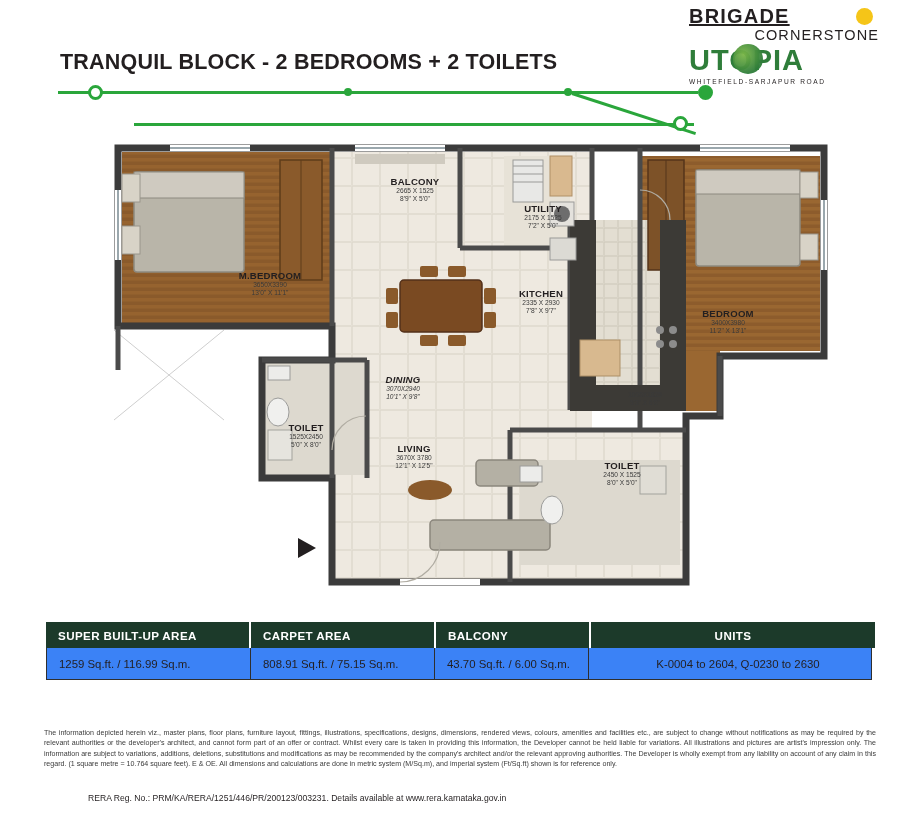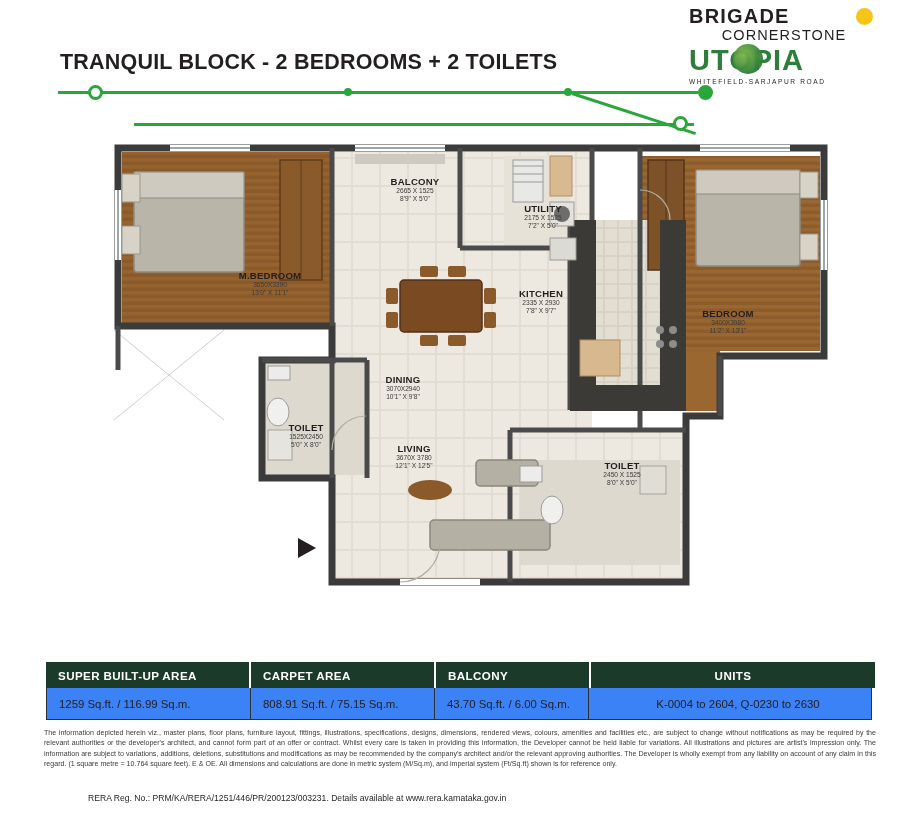--- a/index.html
+++ b/index.html
@@ -28,37 +28,37 @@
   .dot { position:absolute; border-radius:50%; background:#fff; border:3px solid #2aa63b; }
   .dot.d1 { left:44px; top:5px; width:15px; height:15px; }
   .dot.d2 { left:654px; top:5px; width:15px; height:15px; background:#2aa63b; }
   .dot.d3 { left:629px; top:36px; width:15px; height:15px; }
   .dot.small { width:8px; height:8px; border-width:0; background:#2aa63b; }
   .dot.s1 { left:300px; top:8px; }
   .dot.s2 { left:520px; top:8px; }
 
   
   .logo { position:absolute; right:42px; top:6px; width:190px; text-align:center; }
-  .logo .brigade { font-size:20px; font-weight:bold; letter-spacing:1.2px; color:#231f20; line-height:1.0; text-align:left;}
-  .logo .corner { font-size:14.5px; letter-spacing:1.1px; color:#231f20; line-height:1.25; text-align:center;}
+  .logo .brigade { font-size:20px; font-weight:bold; letter-spacing:1.2px; color:#231f20; line-height:1.0; text-align:left;text-decoration:underline;}
+  .logo .corner { font-size:14.5px; letter-spacing:1.1px; color:#231f20; line-height:1.25; text-align:right;}
   .logo .utopia { font-size:29px; font-weight:bold; letter-spacing:1px; color:#2f7d3a; line-height:1.0; margin-top:2px; text-align:left;}
   .logo .wsr { font-size:6.6px; letter-spacing:1.6px; color:#231f20; margin-top:3px; text-align:left;}
   .logo .sunball { position:absolute; right:6px; top:2px; width:17px; height:17px; border-radius:50%; background:#f5c518; }
   .logo .globe { position:absolute; left:44px; top:38px; width:30px; height:30px; border-radius:50%;
                  background: radial-gradient(circle at 35% 35%, #7ab648, #2f7d3a 70%); opacity:.95; }
 
   
   .plan { position:absolute; left:100px; top:130px; width:740px; height:470px; }
   .plan svg { display:block; }
   .lbl { position:absolute; text-align:center; line-height:1.18; pointer-events:none; }
   .lbl .nm { font-size:9.6px; font-weight:bold; color:#231f20; letter-spacing:.2px; }
   .lbl .dm { font-size:6.6px; color:#3a3a3a; }
 
   
-  .table { position:absolute; left:46px; top:622px; width:829px; height:58px;margin-top:40px; }
+  .table { position:absolute; left:46px; top:622px; width:829px; height:58px; }
   .thead { display:flex; height:26px; }
   .thead .cell {
     background:#1c3a2a; color:#ffffff; font-size:11.6px; font-weight:bold;
     letter-spacing:.4px; display:flex; align-items:center; padding-left:12px;
     border-right:2px solid #ffffff;
   }
   .thead .cell:last-child { border-right:none; justify-content:center; padding-left:0; }
   .tbody { display:flex; height:32px; }
   .tbody .cell {
     border:1px solid #2f2f2f; border-top:none; font-size:11.4px; color:#231f20;
@@ -286,21 +286,21 @@
     <div class="dm">2335 X 2930</div>
     <div class="dm">7'8" X 9'7"</div>
   </div>
 
   <div class="lbl" style="left:580px; top:178px; width:96px;">
     <div class="nm">BEDROOM</div>
     <div class="dm">3400X3980</div>
     <div class="dm">11'2" X 13'1"</div>
   </div>
 
-  <div class="lbl" style="left:258px; top:244px; width:90px;">
+  <div class="lbl" style="left:258px; top:244px; width:90px;font-style:italic;">
     <div class="nm">DINING</div>
     <div class="dm">3070X2940</div>
     <div class="dm">10'1" X 9'8"</div>
   </div>
 
   <div class="lbl" style="left:163px; top:292px; width:86px;">
     <div class="nm">TOILET</div>
     <div class="dm">1525X2450</div>
     <div class="dm">5'0" X 8'0"</div>
   </div>

